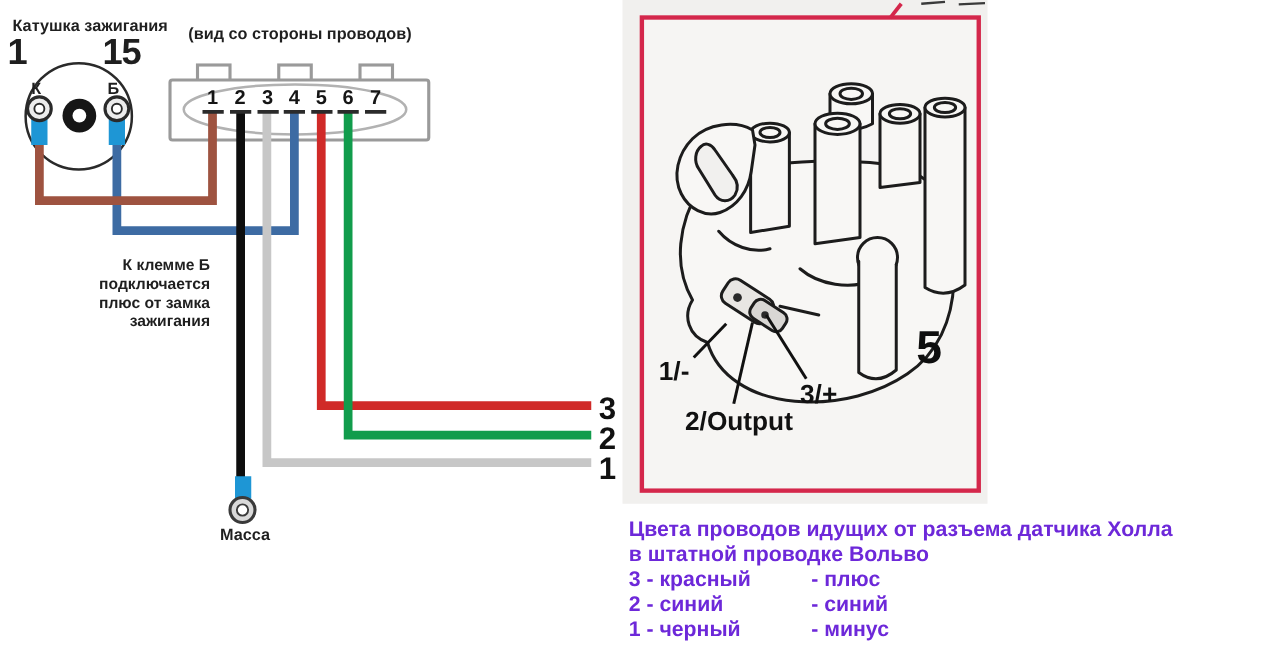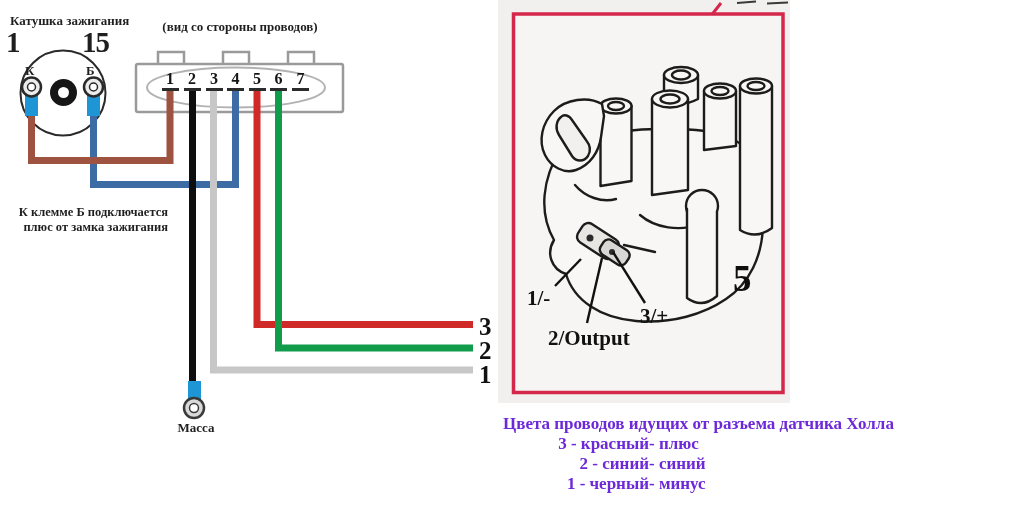--- a/index.html
+++ b/index.html
@@ -1,21 +1,21 @@
 <!DOCTYPE html>
 <html><head>
 <meta charset="utf-8">
 <style>
   html,body{margin:0;padding:0;background:#fff;}
   .canvas{
     position:relative;width:1029px;height:529px;background:#fff;overflow:hidden;
     font-family:"Liberation Sans","DejaVu Sans",sans-serif;color:#1a1a1a;
   }
   .canvas svg{position:absolute;left:0;top:0;}
-  .txt{position:absolute;font-weight:bold;white-space:nowrap;color:#1f1f1f;font-family:Liberation Serif, serif;}
+  .txt{position:absolute;font-weight:bold;white-space:nowrap;color:#1f1f1f;}
   .center{text-align:center;white-space:normal;}
   .coil-title{left:10px;top:13px;font-size:13px;}
   .bignum{font-size:29px;letter-spacing:-1px;}
   .num1{left:6px;top:26px;}
   .num15{left:82px;top:26px;}
   .termletter{font-size:13px;}
   .term-k{left:25px;top:63px;}
   .term-b{left:86px;top:63px;}
   .conn-title{left:133px;top:19px;width:214px;font-size:13px;line-height:15px;}
   .pin{position:absolute;top:70px;width:17px;font-size:16px;text-align:center;
@@ -27,21 +27,21 @@
   .outnum{font-size:25px;width:24px;text-align:left;color:#111;}
   .out3{left:479px;top:313px;}
   .out2{left:479px;top:337px;}
   .out1{left:479px;top:361px;}
   .photolab{font-size:21px;color:#111;}
   .lab1{left:527px;top:286px;}
   .lab2{left:548px;top:326px;}
   .lab3{left:640px;top:304px;}
   .fig5{left:733px;top:257px;font-size:37px;color:#0e0e0e;}
   .legend{left:503px;top:414px;font-size:17px;line-height:20px;color:#6d28d9;}
-  .legend .row{display:flex;text-align:right;}
+  .legend .row{display:flex;}
   .legend .w{flex:0 0 146px;}
 </style>
 </head>
 <body>
 
 <div class="canvas">
 
   <svg width="1029" height="529" viewBox="0 0 1029 529">
 
     <g>
@@ -163,20 +163,21 @@
   <div class="txt outnum out2">2</div>
   <div class="txt outnum out1">1</div>
 
   <div class="txt photolab lab1">1/-</div>
   <div class="txt photolab lab2">2/Output</div>
   <div class="txt photolab lab3">3/+</div>
   <div class="txt fig5">5</div>
 
   <div class="txt legend">
     <div>Цвета проводов идущих от разъема датчика Холла</div>
+    <div>в штатной проводке Вольво</div>
     <div class="row">
       <span class="w">3 - красный</span>
       <span>- плюс</span>
     </div>
     <div class="row">
       <span class="w">2 - синий</span>
       <span>- синий</span>
     </div>
     <div class="row">
       <span class="w">1 - черный</span>

